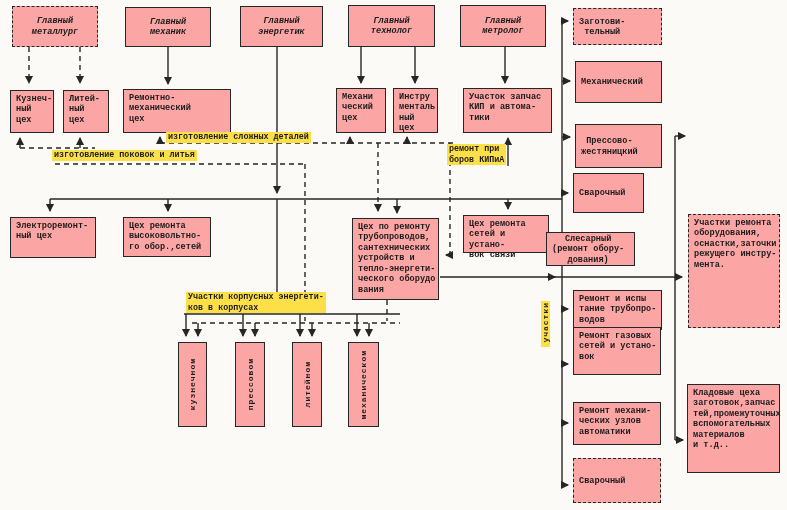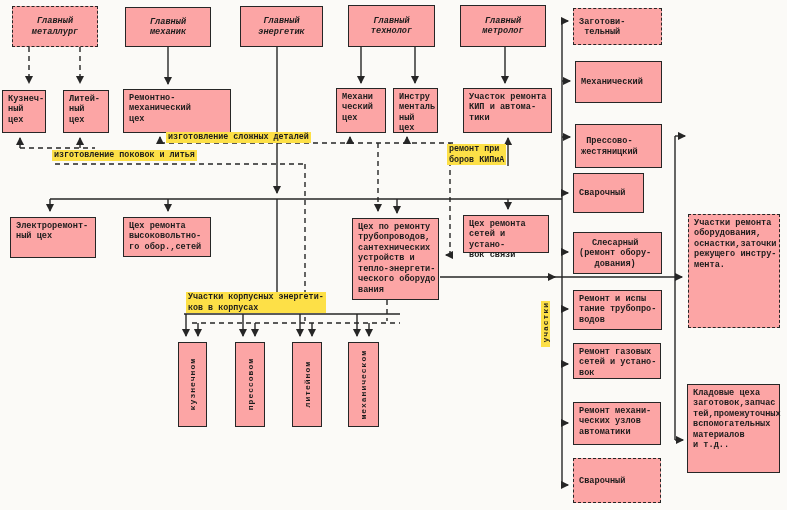--- a/index.html
+++ b/index.html
@@ -104,36 +104,36 @@
 металлург</div>
   <div class="box center" style="left:125px;top:7px;width:86px;height:40px">Главный
 механик</div>
   <div class="box center" style="left:240px;top:6px;width:83px;height:41px">Главный
 энергетик</div>
   <div class="box center" style="left:348px;top:5px;width:87px;height:42px">Главный
 технолог</div>
   <div class="box center" style="left:460px;top:5px;width:86px;height:42px">Главный
 метролог</div>
 
-  <div class="box" style="left:2px;top:90px;width:44px;height:43px">Кузнеч-
+  <div class="box" style="left:10px;top:90px;width:44px;height:43px">Кузнеч-
 ный
 цех</div>
   <div class="box" style="left:63px;top:90px;width:46px;height:43px">Литей-
 ный
 цех</div>
   <div class="box" style="left:123px;top:89px;width:108px;height:44px">Ремонтно-
 механический
 цех</div>
   <div class="box" style="left:336px;top:88px;width:50px;height:45px">Механи
 ческий
 цех</div>
   <div class="box" style="left:393px;top:88px;width:45px;height:45px">Инстру
 менталь
 ный цех</div>
-  <div class="box" style="left:463px;top:88px;width:89px;height:45px">Участок ремонта
+  <div class="box" style="left:463px;top:88px;width:89px;height:45px">Участок запчас
 КИП и автома-
 тики</div>
 
   <div class="box" style="left:10px;top:217px;width:86px;height:41px">Электроремонт-
 ный цех</div>
   <div class="box" style="left:123px;top:217px;width:88px;height:40px">Цех ремонта
 высоковольтно-
 го обор.,сетей</div>
   <div class="box" style="left:352px;top:218px;width:87px;height:82px">Цех по ремонту
 трубопроводов,
@@ -150,27 +150,27 @@
   <div class="box vbox" style="left:235px;top:342px;width:30px;height:85px"><span class="vtext">прессовом</span></div>
   <div class="box vbox" style="left:292px;top:342px;width:30px;height:85px"><span class="vtext">литейном</span></div>
   <div class="box vbox" style="left:348px;top:342px;width:31px;height:85px"><span class="vtext">механическом</span></div>
 
   <div class="box dashed vc" style="left:573px;top:8px;width:89px;height:37px">Заготови-
 тельный</div>
   <div class="box vc" style="left:575px;top:61px;width:87px;height:42px">Механический</div>
   <div class="box vc" style="left:575px;top:124px;width:87px;height:44px">Прессово-
 жестяницкий</div>
   <div class="box vc" style="left:573px;top:173px;width:71px;height:40px">Сварочный</div>
-  <div class="box vc" style="left:573px;top:232px;width:89px;height:42px">Слесарный
+  <div class="box vc" style="left:546px;top:232px;width:89px;height:34px">Слесарный
 (ремонт обору-
 дования)</div>
   <div class="box" style="left:573px;top:290px;width:89px;height:40px">Ремонт и испы
 тание трубопро-
 водов</div>
-  <div class="box" style="left:573px;top:343px;width:88px;height:36px">Ремонт газовых
+  <div class="box" style="left:573px;top:327px;width:88px;height:48px">Ремонт газовых
 сетей и устано-
 вок</div>
   <div class="box" style="left:573px;top:402px;width:88px;height:43px">Ремонт механи-
 ческих узлов
 автоматики</div>
   <div class="box dashed vc" style="left:573px;top:458px;width:88px;height:45px">Сварочный</div>
 
   <div class="box dashed" style="left:688px;top:214px;width:92px;height:114px">Участки ремонта
 оборудования,
 оснастки,заточки

